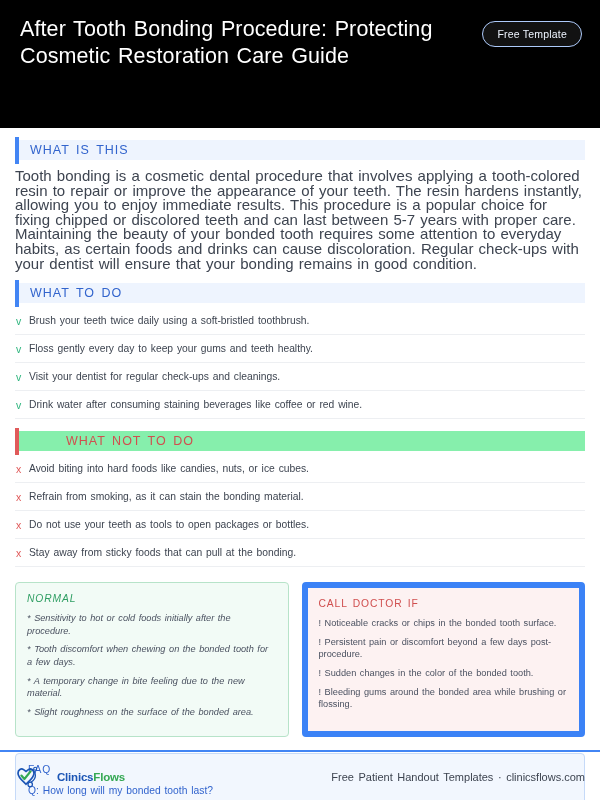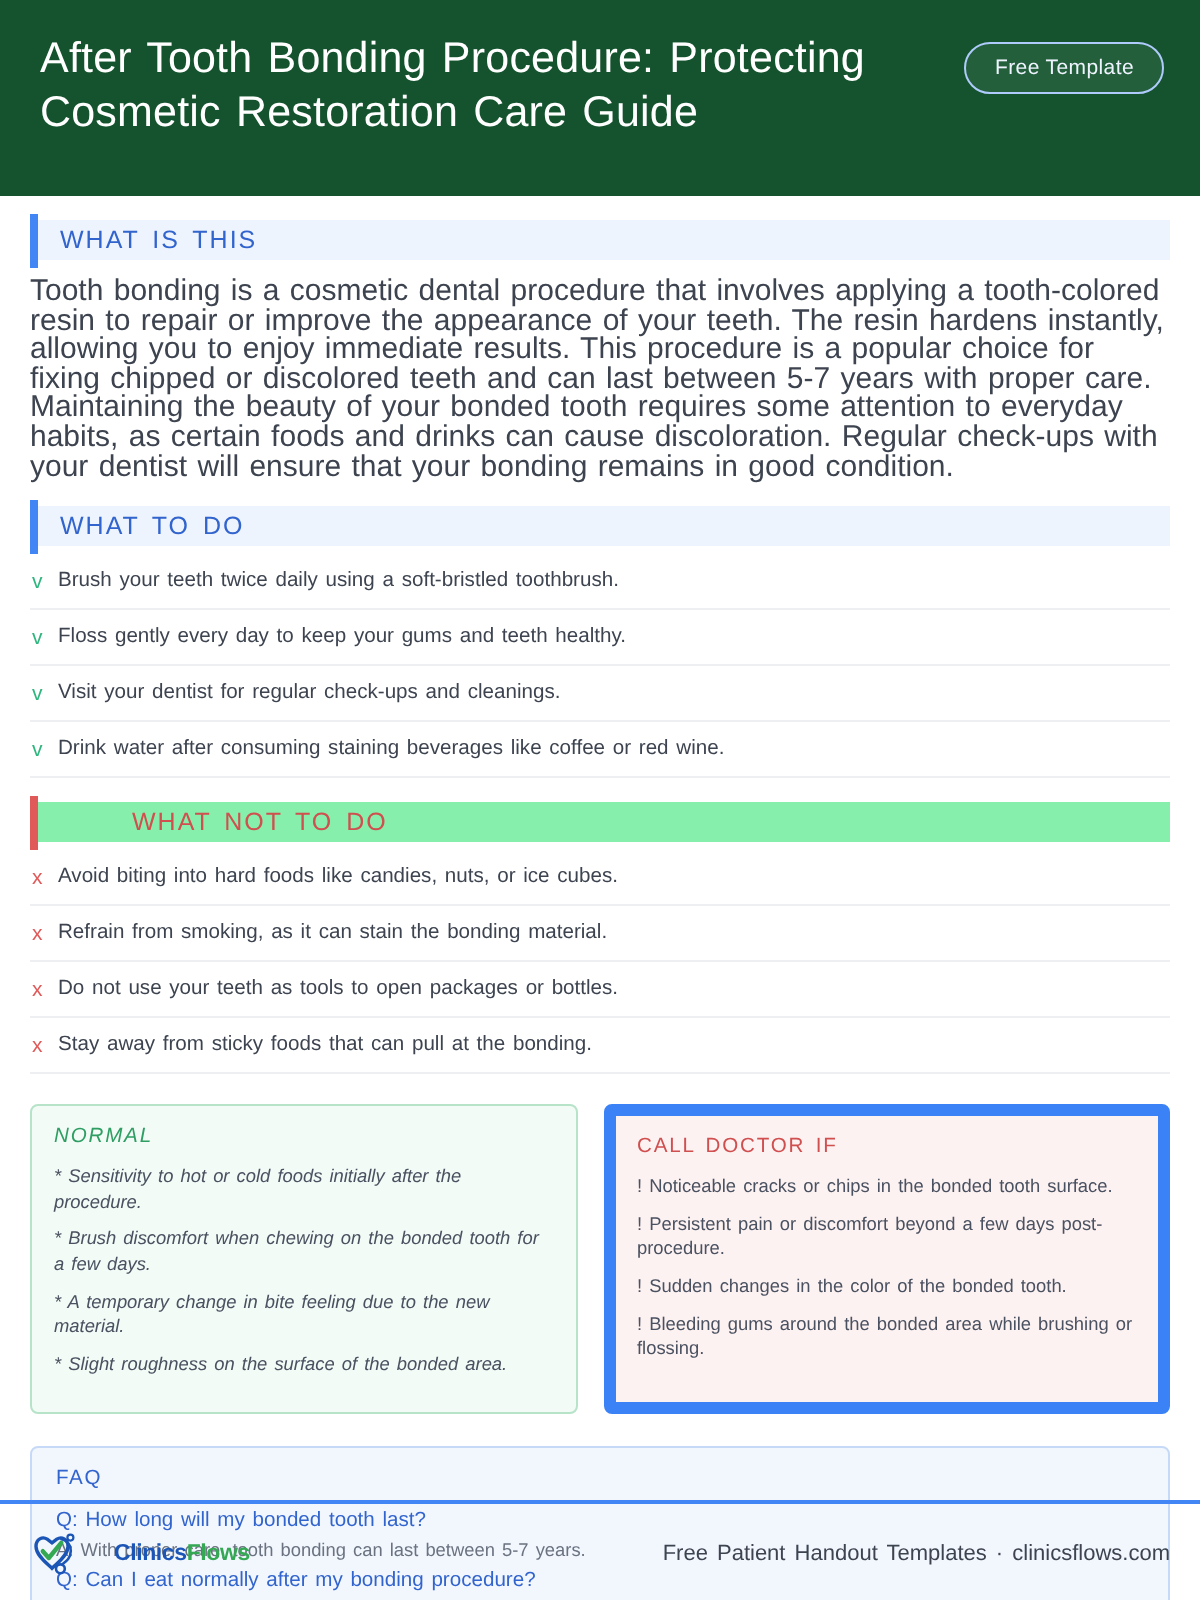--- a/index.html
+++ b/index.html
@@ -12,22 +12,22 @@
   body {
     font-family: "Liberation Sans", sans-serif;
     background: #ffffff;
     color: #374151;
     position: relative;
     overflow: hidden;
   }
 
   
   .header {
-    background: #14532d;
-    height: 98px;
+    background: #000000;
+    height: 128px;
     padding: 16px 18px 0 20px;
     display: flex;
     align-items: flex-start;
     justify-content: space-between;
   }
   .header-title {
     color: #ffffff;
     font-size: 21.5px;
     line-height: 27px;
     font-weight: 400;
@@ -269,21 +269,21 @@
       <span class="marker no">x</span>
       <span>Stay away from sticky foods that can pull at the bonding.</span>
     </div>
   </div>
 
   <div class="cards">
 
     <div class="card normal">
       <div class="card-title">NORMAL</div>
       <div class="card-item">* Sensitivity to hot or cold foods initially after the procedure.</div>
-      <div class="card-item">* Brush discomfort when chewing on the bonded tooth for a few days.</div>
+      <div class="card-item">* Tooth discomfort when chewing on the bonded tooth for a few days.</div>
       <div class="card-item">* A temporary change in bite feeling due to the new material.</div>
       <div class="card-item">* Slight roughness on the surface of the bonded area.</div>
     </div>
 
     <div class="card alert">
       <div class="card-title">CALL DOCTOR IF</div>
       <div class="card-item">! Noticeable cracks or chips in the bonded tooth surface.</div>
       <div class="card-item">! Persistent pain or discomfort beyond a few days post-procedure.</div>
       <div class="card-item">! Sudden changes in the color of the bonded tooth.</div>
       <div class="card-item">! Bleeding gums around the bonded area while brushing or flossing.</div>

